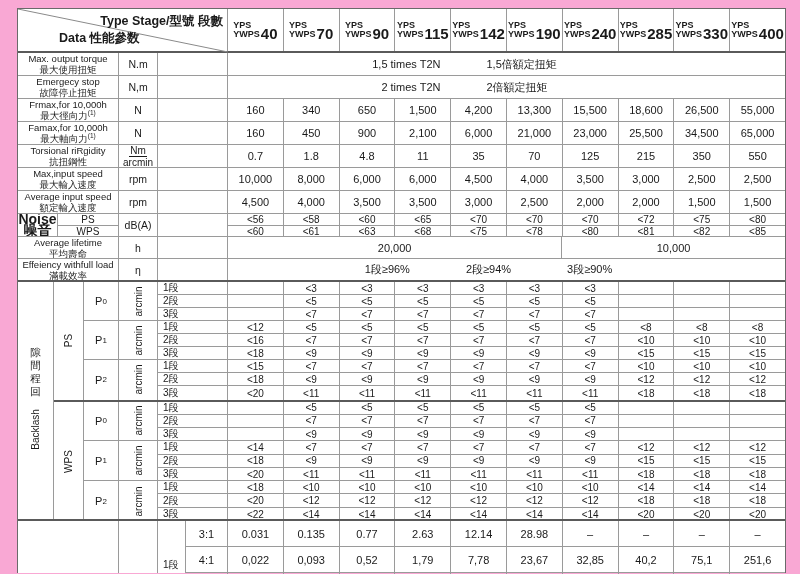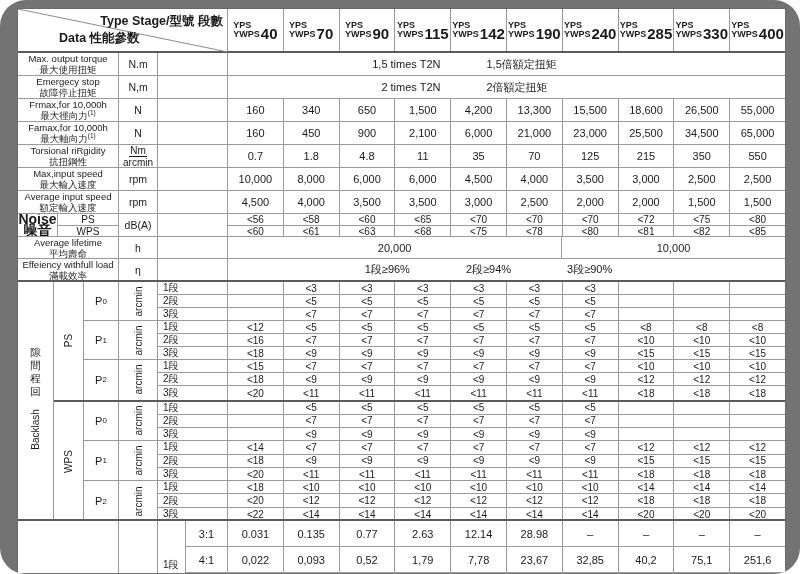--- a/index.html
+++ b/index.html
@@ -1,17 +1,17 @@
 <!DOCTYPE html>
 <html><head>
 <meta charset="utf-8">
 <style>
   html,body{margin:0;padding:0;background:#fff;}
-  .page{position:relative;width:800px;height:574px;background:#737373;overflow:hidden;
-        font-family:"Liberation Sans","DejaVu Sans",sans-serif;color:#1a1a1a;border-radius:26px;}
+  .page{position:relative;width:800px;height:574px;background:#f9a8d4;overflow:hidden;
+        font-family:"Liberation Sans","DejaVu Sans",sans-serif;color:#1a1a1a;}
   .tbl{position:absolute;left:17px;top:8px;width:769px;border:1px solid #6a6a6a;border-bottom:none;
        display:flex;flex-direction:column;box-sizing:border-box;background:#fff;}
   .row{display:flex;flex-direction:row;box-sizing:border-box;}
   .col{display:flex;flex-direction:column;box-sizing:border-box;}
   .cell{box-sizing:border-box;border-right:1px solid #9a9a9a;border-bottom:1px solid #9a9a9a;
         display:flex;align-items:center;justify-content:center;overflow:hidden;}
   .nb{border-bottom:none !important;}
   .nr{border-right:none !important;}
   .thick{border-bottom:2px solid #5a5a5a !important;}
   .w101{width:101px;flex:none;} .w39{width:39px;flex:none;} .w70{width:70px;flex:none;}

